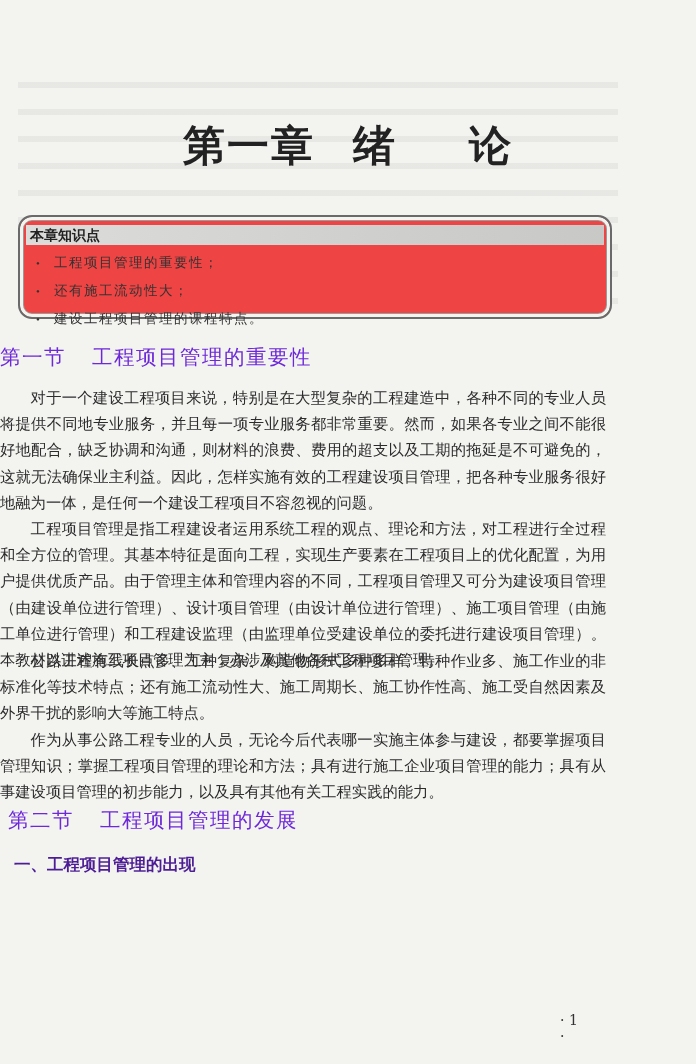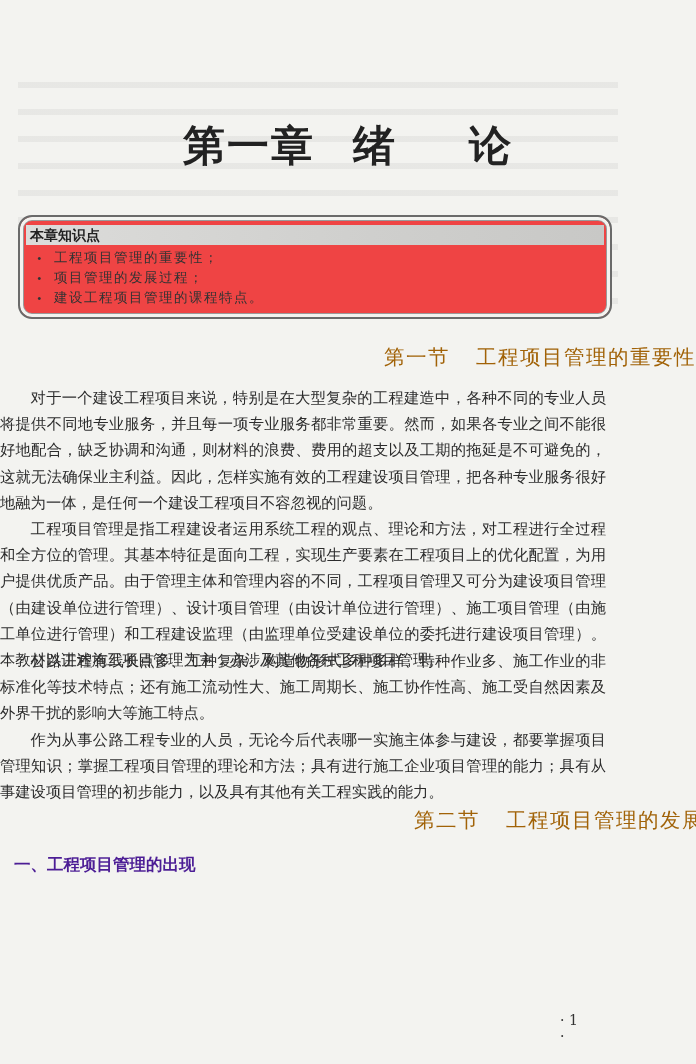--- a/index.html
+++ b/index.html
@@ -33,28 +33,28 @@
   .kbox-header {
     position: absolute; left: 6px; right: 6px; top: 8px; height: 20px;
     background: linear-gradient(90deg, #dcdcda 0%, #cfcfcd 60%, #c8c8c6 100%);
   }
   .kbox-title {
     position: absolute; left: 10px; top: 8px; font-size: 14px; font-weight: bold;
     font-family: "DejaVu Sans", sans-serif; color: #222; line-height: 20px;
   }
   .kbox-list { position: absolute; left: 16px; top: 32px; margin: 0; padding: 0; list-style: none; }
   .kbox-list li {
-    font-size: 13.5px; line-height: 19px; letter-spacing: 1.5px; color: #333;
-    font-family: Liberation Mono, monospace;
+    font-size: 13.5px; line-height: 28px; letter-spacing: 1.5px; color: #333;
+    font-family: Liberation Serif, serif;
   }
   .kbox-list li .bullet { display: inline-block; width: 18px; font-size: 11px; }
 
   .section-title {
-    position: absolute; left: 0; width: 696px; text-align: right;
-    font-size: 20.5px; letter-spacing: 1.5px; color: #a16207;
+    position: absolute; left: 0; width: 696px; text-align: left;
+    font-size: 20.5px; letter-spacing: 1.5px; color: #6d28d9;
   }
   .section-title .gap { display: inline-block; width: 26px; }
 
   .para {
     position: absolute; left: 0; width: 606px;
     font-size: 15.3px; line-height: 26.2px; color: #2c2c2c;
     text-indent: 30.6px; text-align: justify; margin: 0;
     font-family: "DejaVu Serif", serif;
   }
   .subhead {
@@ -73,21 +73,21 @@
 
   <h1 class="chapter-title" style="margin:0;">
     <span>第一章</span><span class="gap"></span><span>绪</span><span class="gap" style="width:72px"></span><span>论</span>
   </h1>
 
   <div class="kbox">
     <div class="kbox-header"></div>
     <div class="kbox-title">本章知识点</div>
     <ul class="kbox-list">
       <li><span class="bullet">•</span><span>工程项目管理的重要性；</span></li>
-      <li><span class="bullet">•</span><span>项目管理的发展过程；</span></li>
+      <li><span class="bullet">•</span><span>还有施工流动性大；</span></li>
       <li><span class="bullet">•</span><span>建设工程项目管理的课程特点。</span></li>
     </ul>
   </div>
 
   <h2 class="section-title" style="top:343px;margin:0;font-weight:normal;">
     <span>第一节</span><span class="gap"></span><span>工程项目管理的重要性</span>
   </h2>
 
   <p class="para" style="top:385px;">对于一个建设工程项目来说，特别是在大型复杂的工程建造中，各种不同的专业人员将提供不同地专业服务，并且每一项专业服务都非常重要。然而，如果各专业之间不能很好地配合，缺乏协调和沟通，则材料的浪费、费用的超支以及工期的拖延是不可避免的，这就无法确保业主利益。因此，怎样实施有效的工程建设项目管理，把各种专业服务很好地融为一体，是任何一个建设工程项目不容忽视的问题。</p>
   <p class="para" style="top:516px;">工程项目管理是指工程建设者运用系统工程的观点、理论和方法，对工程进行全过程和全方位的管理。其基本特征是面向工程，实现生产要素在工程项目上的优化配置，为用户提供优质产品。由于管理主体和管理内容的不同，工程项目管理又可分为建设项目管理（由建设单位进行管理）、设计项目管理（由设计单位进行管理）、施工项目管理（由施工单位进行管理）和工程建设监理（由监理单位受建设单位的委托进行建设项目管理）。本教材以讲述施工项目管理为主，亦涉及其他各种工程项目管理。</p>

